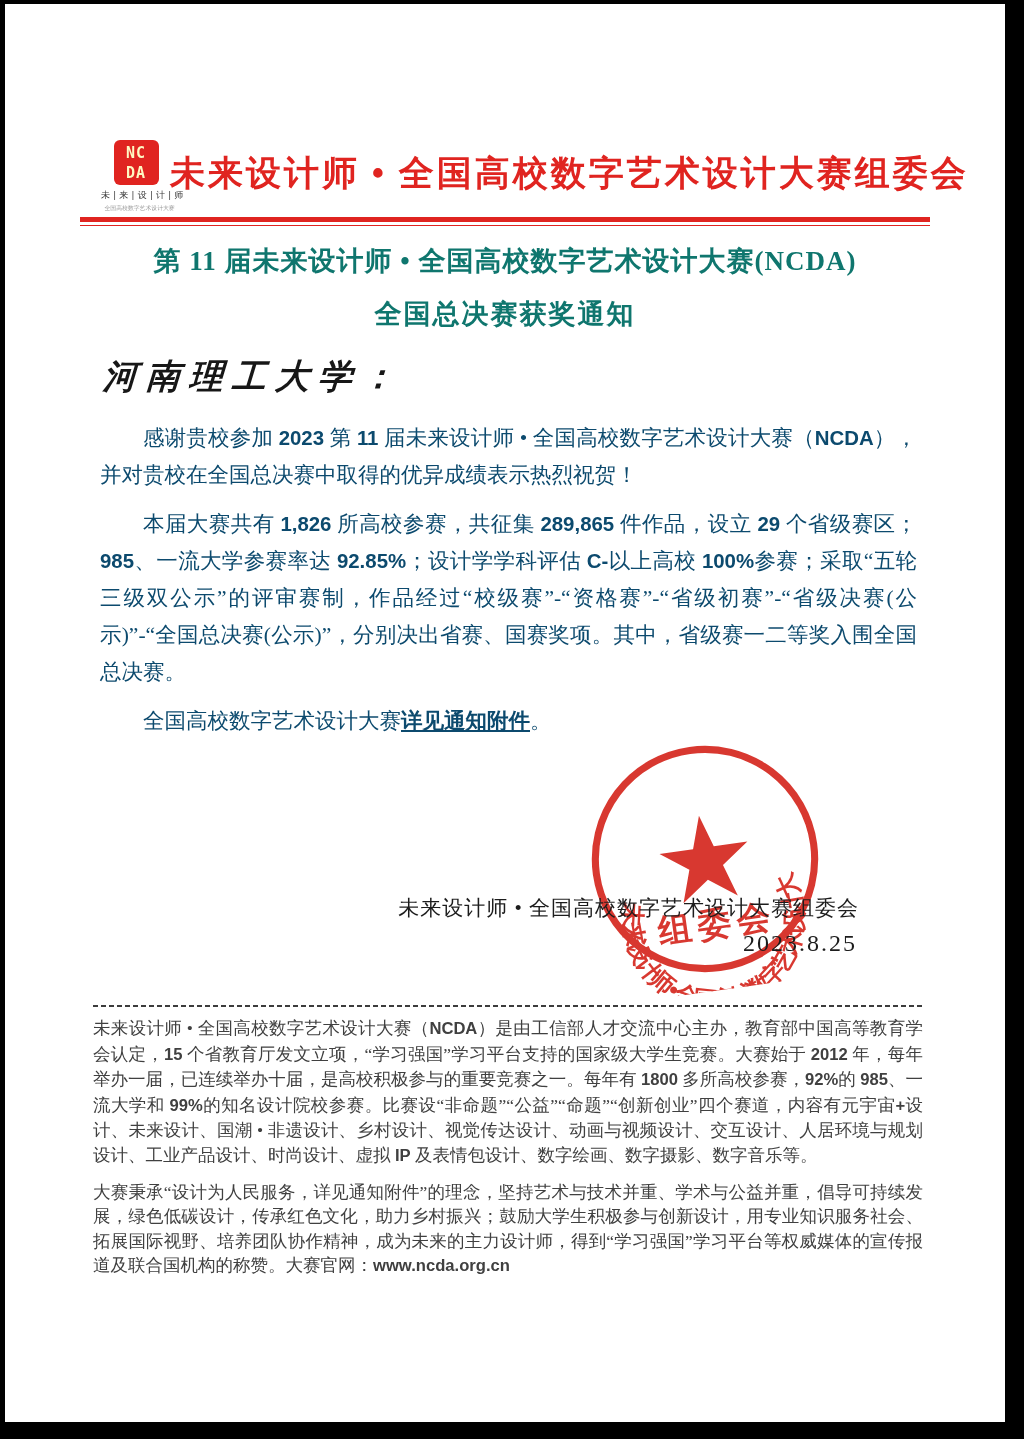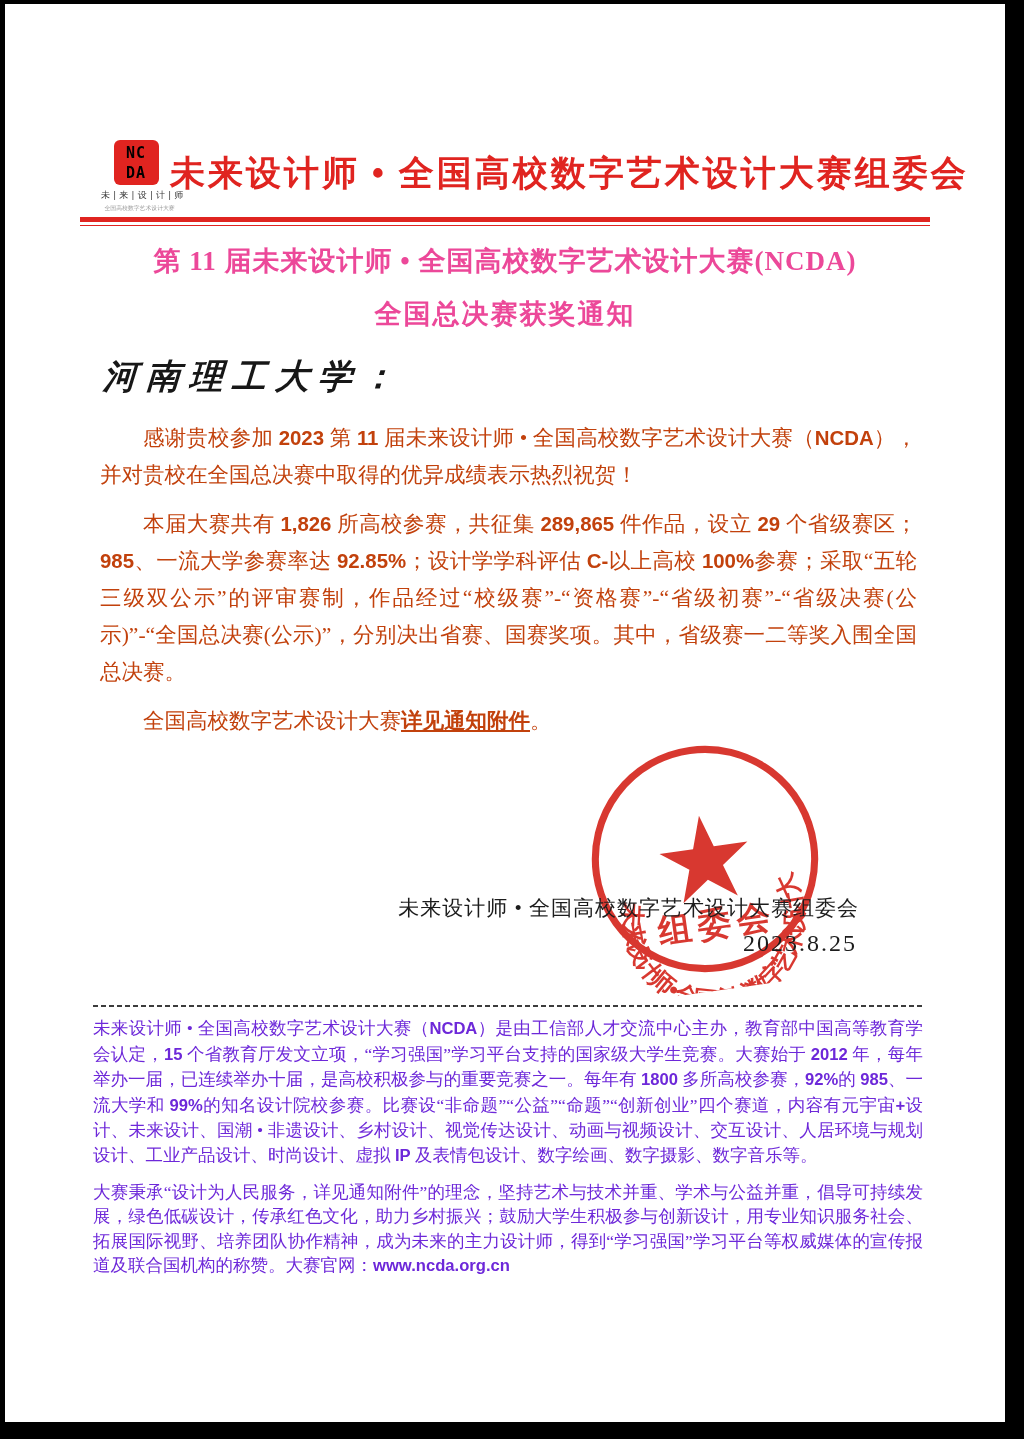--- a/index.html
+++ b/index.html
@@ -21,21 +21,21 @@
   }
   
   .logo{
     position:absolute;left:96px;top:136px;width:70px;
     text-align:center;
   }
   .logo-mark{
     width:45px;height:45px;margin:0 auto;
     background:var(--accent-red);
     border-radius:6px;
-    color:#000000;
+    color:#fef9c3;
     font-family:"DejaVu Sans Mono",monospace;
     font-weight:bold;font-size:15px;line-height:20px;
     display:flex;flex-direction:column;align-items:center;justify-content:center;
     letter-spacing:1px;
   }
   .logo-name{
     margin-top:4px;font-size:9px;color:#3a3a3a;
     font-family:"Liberation Sans",sans-serif;
     white-space:nowrap;letter-spacing:0.5px;
   }
@@ -56,35 +56,35 @@
     position:absolute;left:75px;right:75px;top:213px;height:5px;
     background:var(--accent-red);
   }
   .rule-thin{
     position:absolute;left:75px;right:75px;top:221px;height:1px;
     background:var(--accent-red);
   }
   
   .doc-title{
     position:absolute;left:0;right:0;top:239px;
-    text-align:center;color:#ec4899;
+    text-align:center;color:#0f766e;
   }
   .doc-title .l1{font-size:27px;font-weight:bold;letter-spacing:1px;}
   .doc-title .l2{font-size:27px;font-weight:bold;letter-spacing:2px;margin-top:17px;}
   
   .addressee{
     position:absolute;left:98px;top:350px;
     font-size:34px;font-weight:bold;font-style:italic;
     letter-spacing:9px;color:#171717;
     transform:skewX(-3deg);
   }
   
   .body-text{
     position:absolute;left:95px;right:88px;top:416px;
-    font-size:21.5px;line-height:37px;color:#c2410c;
+    font-size:21.5px;line-height:37px;color:#0c4a6e;
     text-align:justify;
   }
   .body-text p{text-indent:2em;margin-bottom:12px;}
   .num{font-family:"Liberation Sans","DejaVu Sans",sans-serif;font-weight:bold;font-size:0.95em;}
   
   .stamp{
     position:absolute;left:568px;top:723px;width:264px;height:264px;
     opacity:0.92;
     transform:rotate(-8deg);
     pointer-events:none;
@@ -109,21 +109,21 @@
   }
   .signature .org{font-size:21px;letter-spacing:1px;white-space:nowrap;}
   .signature .date{font-size:24px;letter-spacing:2px;margin-top:8px;margin-right:2px;}
   
   .divider{
     position:absolute;left:88px;right:80px;top:1001px;height:2px;
     background:repeating-linear-gradient(90deg,#3c3c3c 0 5px,transparent 5px 8px);
   }
   .footer{
     position:absolute;left:88px;right:82px;top:1012px;
-    font-size:17.5px;line-height:24.6px;color:#6d28d9;
+    font-size:17.5px;line-height:24.6px;color:#404040;
     text-align:justify;
   }
   .footer p{margin-bottom:11px;}
 </style>
 </head>
 <body>
 
 <div class="page">
 
   <div class="logo">

